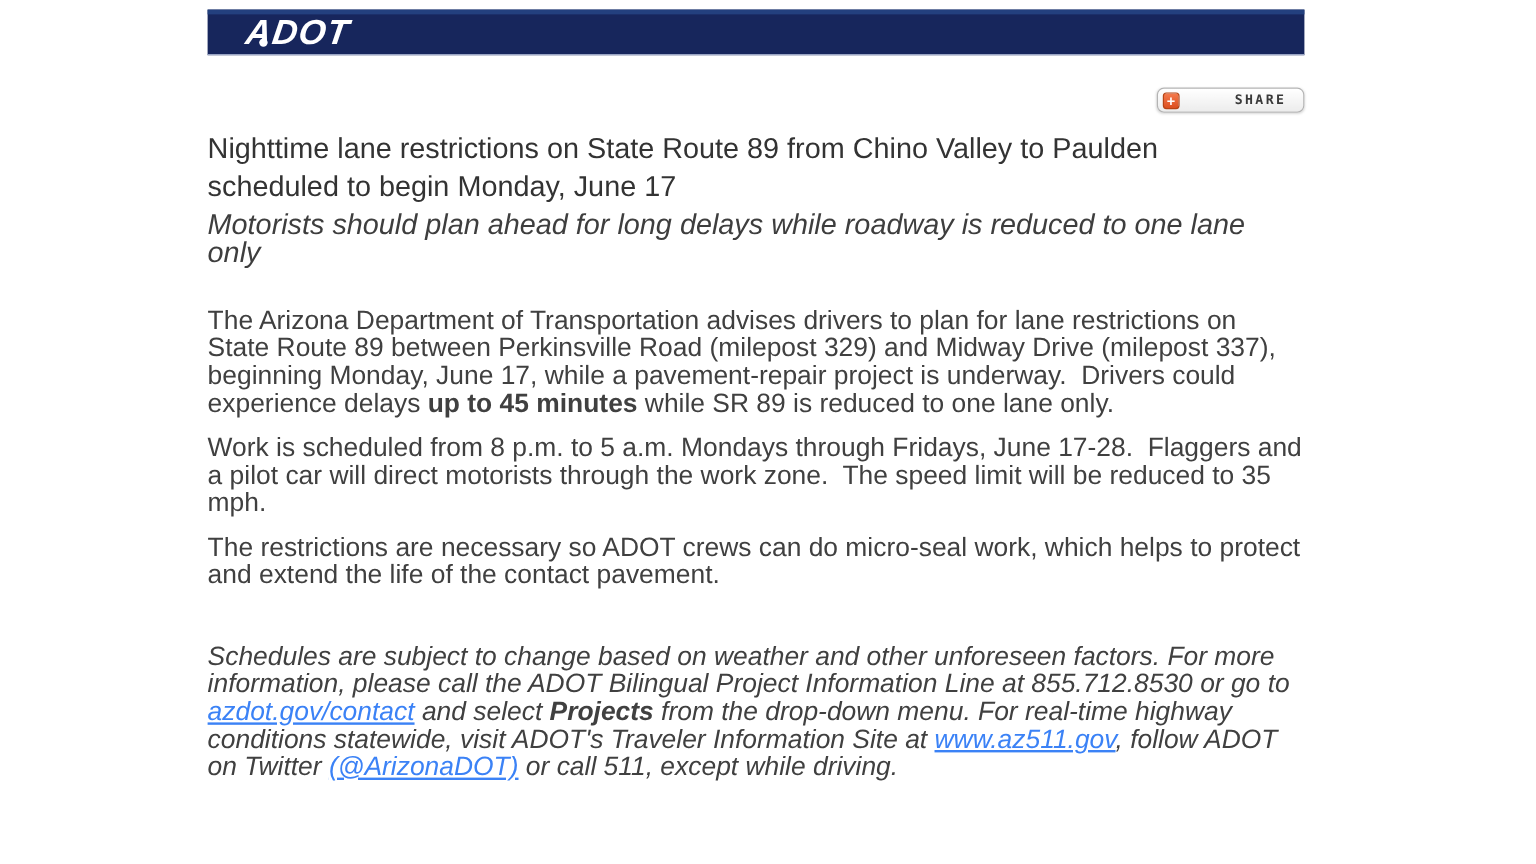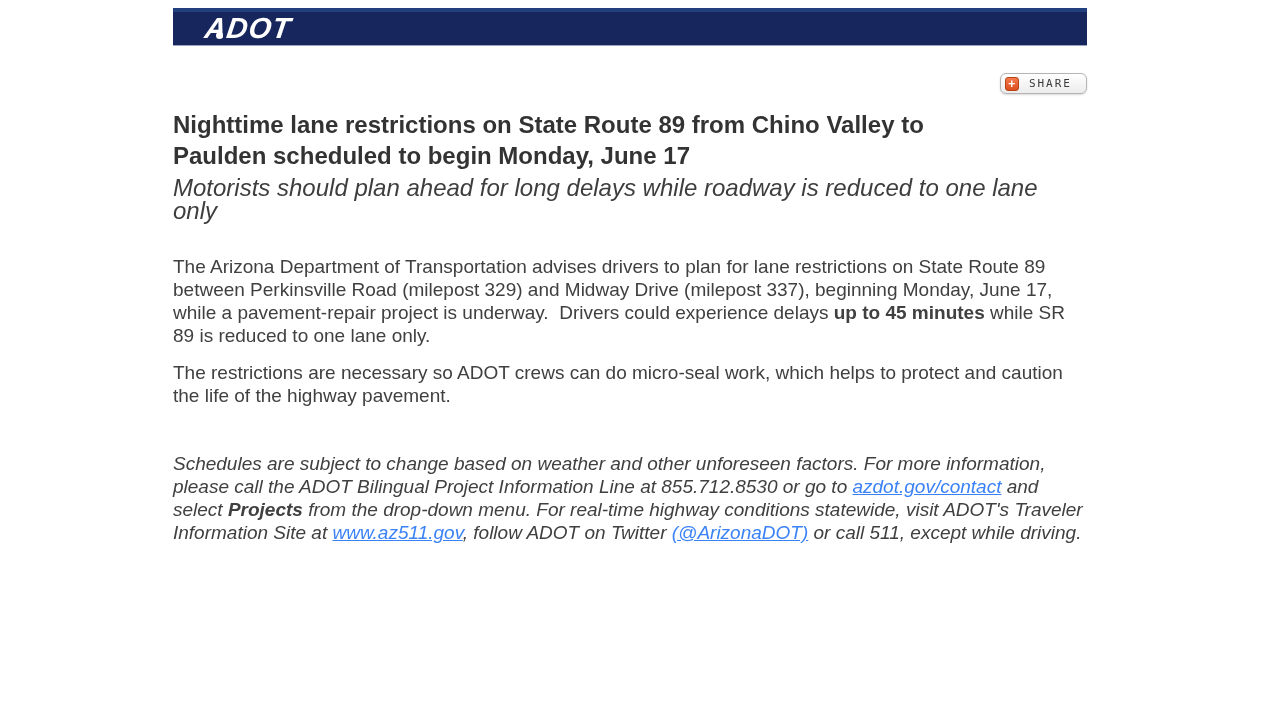--- a/index.html
+++ b/index.html
@@ -76,44 +76,45 @@
     font-size: 12px;
     display: flex;
     align-items: center;
     justify-content: center;
     margin-right: 10px;
     box-sizing: border-box;
   }
   .share-label {
     font-family: "DejaVu Sans Mono", "Liberation Mono", monospace;
     font-size: 11px;
-    font-weight: normal;
+    font-weight: bold;
     letter-spacing: 2px;
     color: #3a3a3a;
+    margin-left: 36px;
   }
   
   h1.headline {
     margin: 15px 0 5px 0;
     font-size: 24px;
     line-height: 31px;
-    font-weight: bold;
+    font-weight: normal;
     color: #333333;
     max-width: 850px;
   }
   h2.subheadline {
     margin: 0 0 33px 0;
     font-size: 24px;
     line-height: 23px;
     font-style: italic;
     font-weight: normal;
     color: #3e3e3e;
   }
   p.body-para {
     margin: 0 0 14px 0;
-    font-size: 19px;
+    font-size: 22px;
     line-height: 23px;
     color: #404040;
     white-space: pre-wrap;
   }
   p.footer-note {
     margin-top: 45px;
     font-style: italic;
   }
   .footer-note a {
     color: #3b82f6;
@@ -141,19 +142,20 @@
       <span class="share-label">SHARE</span>
     </button>
   </div>
 
   <h1 class="headline">Nighttime lane restrictions on State Route 89 from Chino Valley to Paulden scheduled to begin Monday, June 17</h1>
 
   <h2 class="subheadline">Motorists should plan ahead for long delays while roadway is reduced to one lane only</h2>
 
   <p class="body-para"><span>The Arizona Department of Transportation advises drivers to plan for lane restrictions on State Route 89 between Perkinsville Road (milepost 329) and Midway Drive (milepost 337), beginning Monday, June 17, while a pavement-repair project is underway.  Drivers could experience delays </span><strong>up to 45 minutes</strong><span> while SR 89 is reduced to one lane only.</span></p>
 
+  <p class="body-para">Work is scheduled from 8 p.m. to 5 a.m. Mondays through Fridays, June 17-28.  Flaggers and a pilot car will direct motorists through the work zone.  The speed limit will be reduced to 35 mph.</p>
 
-  <p class="body-para">The restrictions are necessary so ADOT crews can do micro-seal work, which helps to protect and caution the life of the highway pavement.</p>
+  <p class="body-para">The restrictions are necessary so ADOT crews can do micro-seal work, which helps to protect and extend the life of the contact pavement.</p>
 
 
   <p class="body-para footer-note"><span>Schedules are subject to change based on weather and other unforeseen factors. For more information, please call the ADOT Bilingual Project Information Line at 855.712.8530 or go to </span><a href="#">azdot.gov/contact</a><span> and select </span><strong>Projects</strong><span> from the drop-down menu. For real-time highway conditions statewide, visit ADOT's Traveler Information Site at </span><a href="#">www.az511.gov</a><span>, follow ADOT on Twitter </span><a href="#">(@ArizonaDOT)</a><span> or call 511, except while driving.</span></p>
 
 </div>
 
 </body></html>

